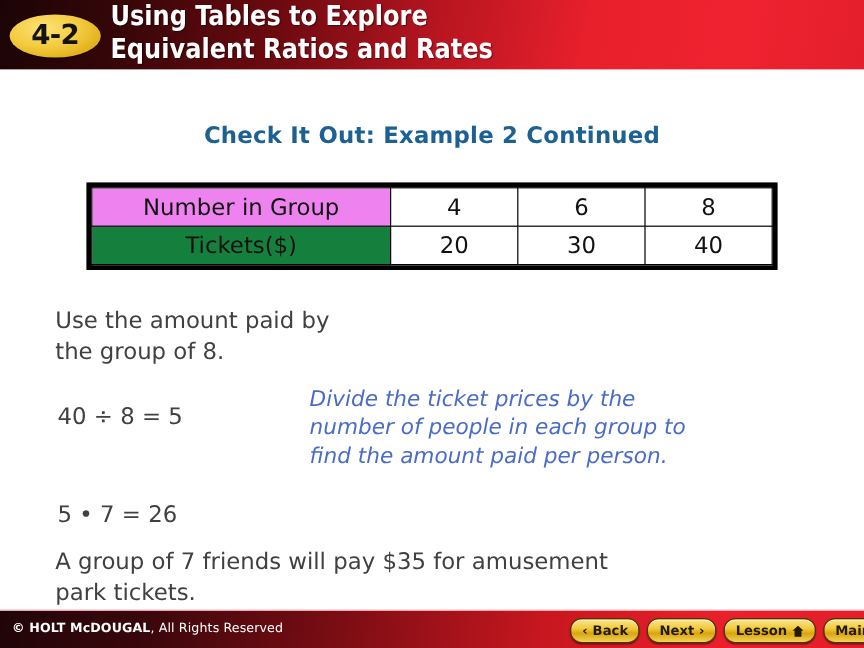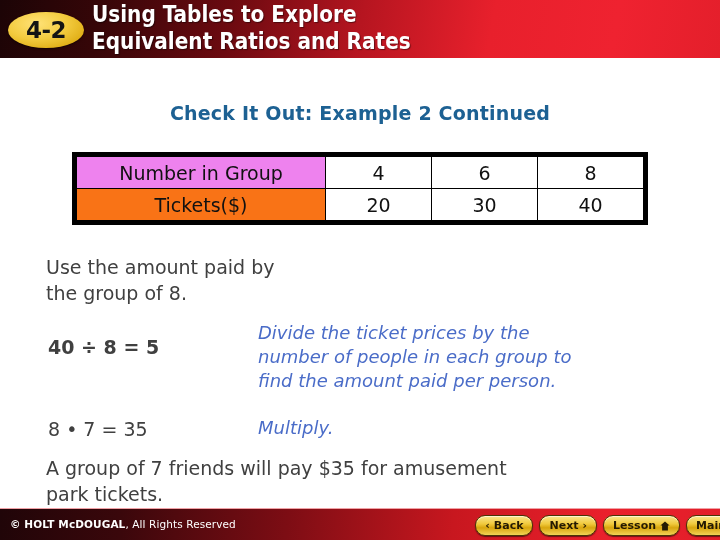--- a/index.html
+++ b/index.html
@@ -116,42 +116,41 @@
     padding: 0 2px;
     background: #ffffff;
   }
   table.ratio-table td.label-cell {
     width: 244px;
   }
   table.ratio-table tr.row-group td.label-cell {
     background: #ee82ee;
   }
   table.ratio-table tr.row-tickets td.label-cell {
-    background: #f97316;
+    background: #15803d;
   }
 
   
   .prose {
     position: absolute;
     font-family: "DejaVu Sans", sans-serif;
     color: #404040;
     font-size: 19px;
     line-height: 26px;
     white-space: pre-line;
   }
   .p-use {
     left: 46px;
     top: 196px;
     width: 360px;
   }
   .eq-1 {
     left: 48px;
     top: 276px;
     font-size: 19px;
-    font-weight: bold;
   }
   .eq-2 {
     left: 48px;
     top: 358px;
     font-size: 19px;
   }
   .note {
     position: absolute;
     font-family: "DejaVu Sans", sans-serif;
     font-style: italic;
@@ -281,22 +280,21 @@
   </div>
 
   <div class="prose p-use">Use the amount paid by
 the group of 8.</div>
 
   <div class="prose eq-1">40 ÷ 8 = 5</div>
   <div class="note note-1">Divide the ticket prices by the
 number of people in each group to
 find the amount paid per person.</div>
 
-  <div class="prose eq-2">8 • 7 = 35</div>
-  <div class="note note-2">Multiply.</div>
+  <div class="prose eq-2">5 • 7 = 26</div>
 
   <div class="prose p-conclusion">A group of 7 friends will pay $35 for amusement
 park tickets.</div>
 </div>
 
 <div class="footer">
   <div class="footer-copy"><b>© HOLT McDOUGAL</b><span>, All Rights Reserved</span></div>
 
   <div class="footer-nav">
 

